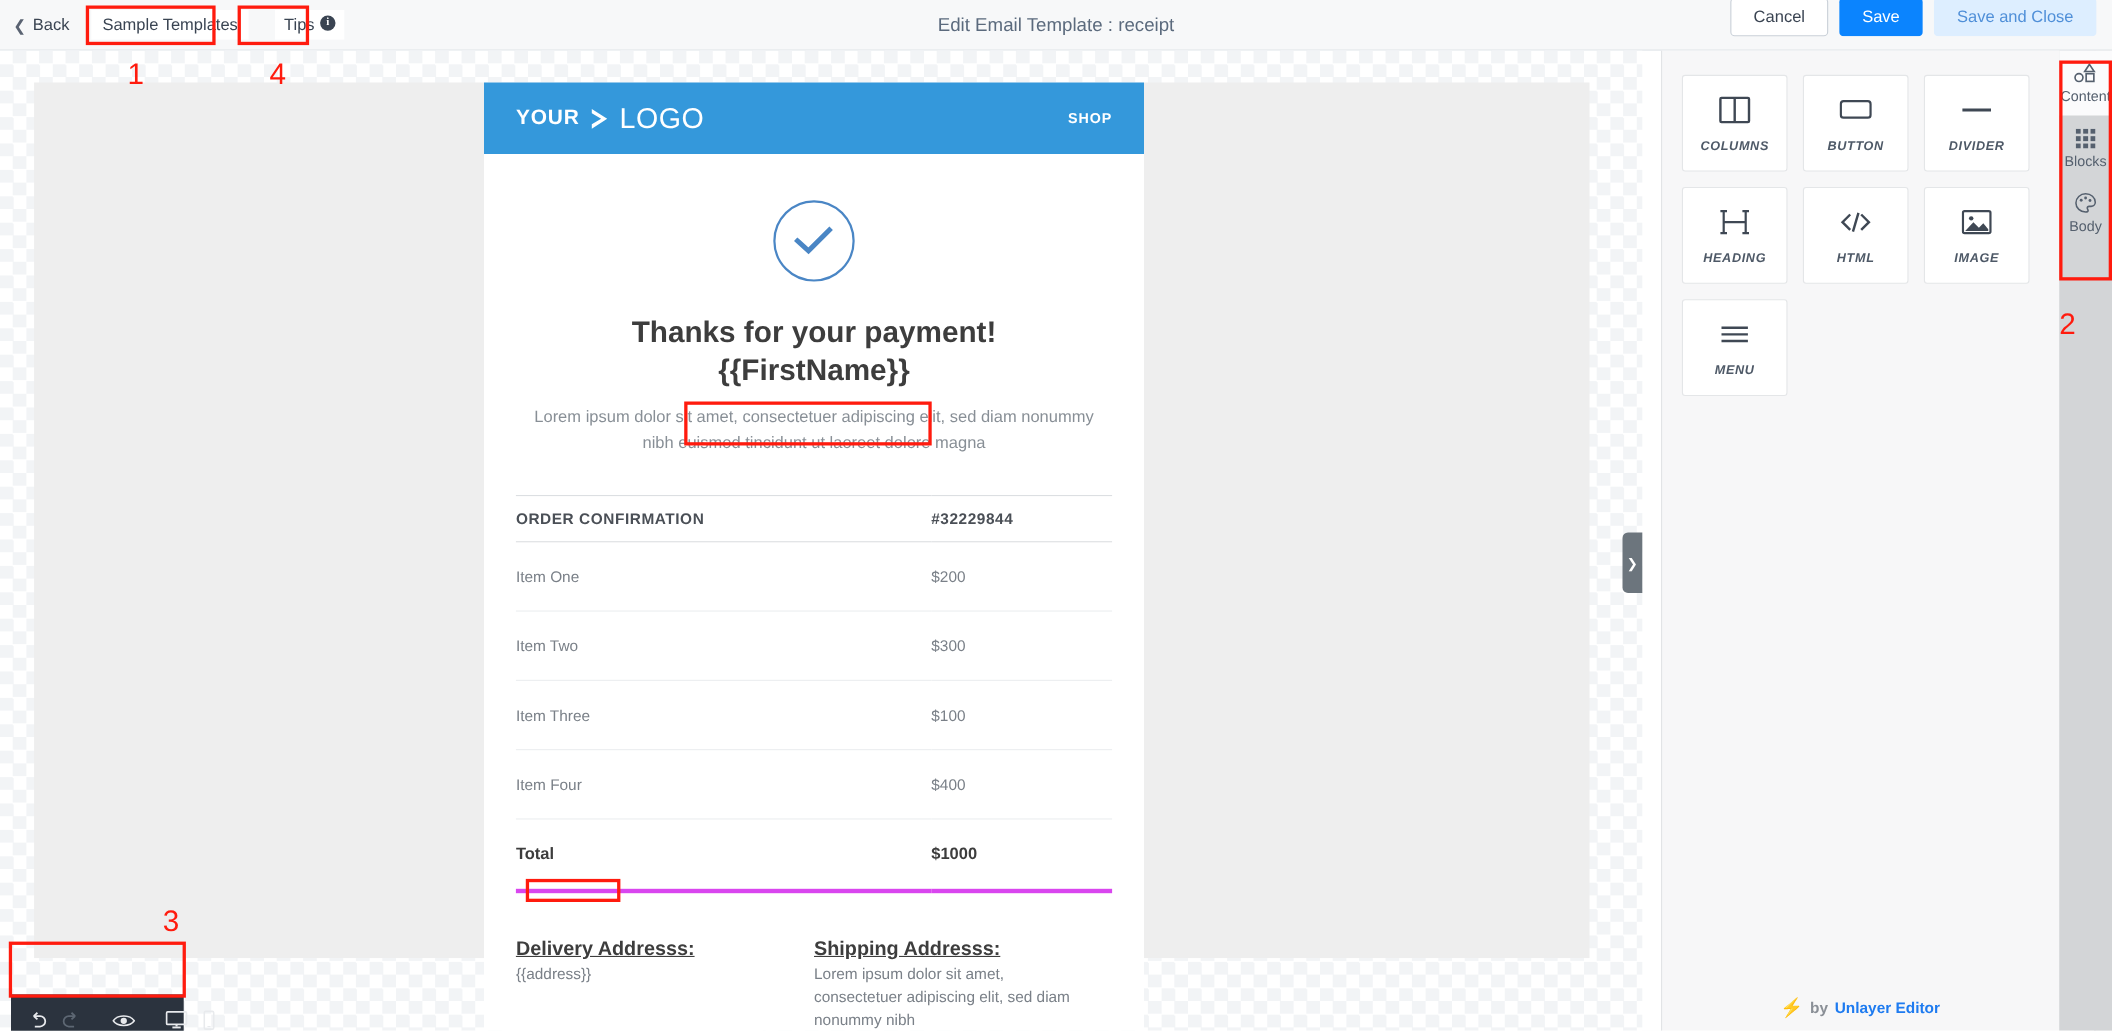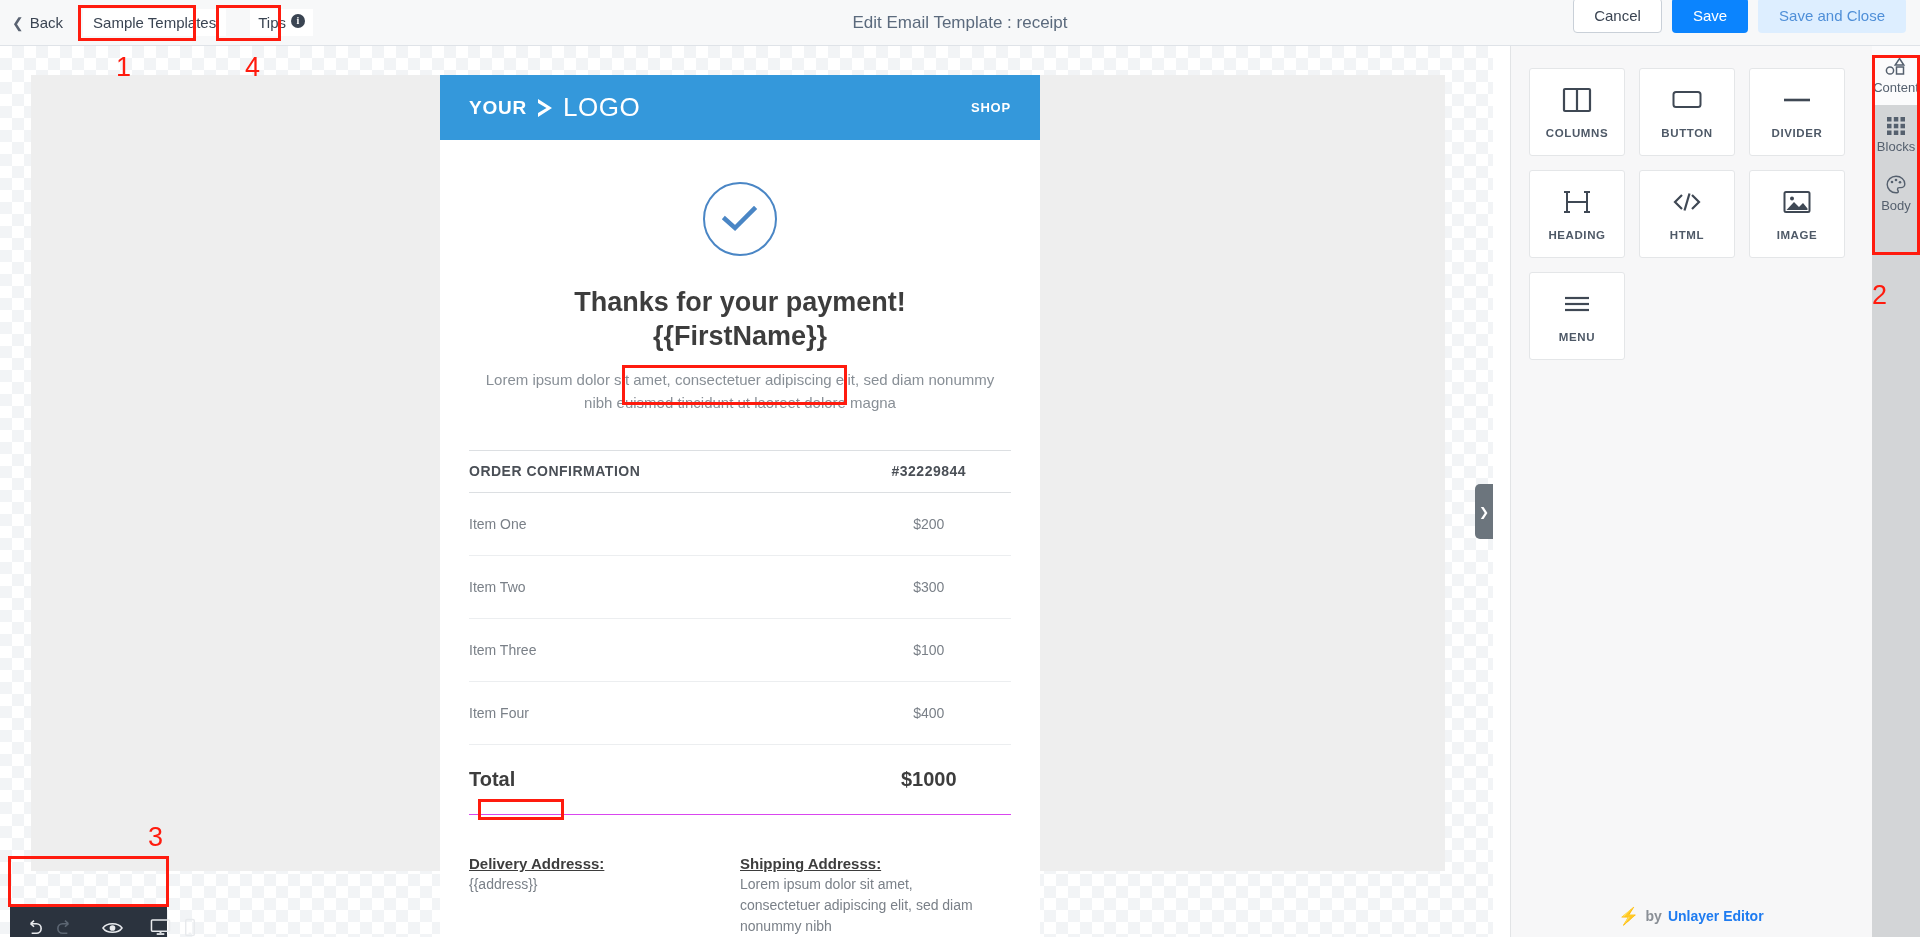--- a/index.html
+++ b/index.html
@@ -101,29 +101,29 @@
   
   .em-table { margin-top: 36px; width: 100%; border-collapse: collapse; }
   .em-table td { padding: 23px 0; font-size: 14px; color: #7a8088; }
   .em-table tr.head td {
     font-weight: bold; color: #4a4f56; font-size: 14px; letter-spacing: 0.5px;
     border-bottom: 1px solid #dcdfe2; padding-bottom: 13px;
   }
   .em-table tr.head td { border-top: 1px solid #dcdfe2; padding-top: 12px; }
   .em-table tr.item td { border-bottom: 1px solid #eceef0; }
   .em-table tr.total td {
-    font-weight: bold; color: #3d3d3d; font-size: 20px;
-    border-top: 1px solid #dcdfe2; border-bottom: 1px solid #d946ef;
-  }
-  .ta-r { text-align: center; }
+    font-weight: bold; color: #3d3d3d; font-size: 15px;
+    border-top: 1px solid #dcdfe2; border-bottom: 4px solid #d946ef;
+  }
+  .ta-r { text-align: left; }
 
   
   .em-addr { display: flex; margin-top: 40px; }
   .em-addr-col { width: 50%; padding-right: 18px; }
-  .addr-title { font-size: 15px; font-weight: bold; color: #3d3d3d; text-decoration: underline; }
+  .addr-title { font-size: 18px; font-weight: bold; color: #3d3d3d; text-decoration: underline; }
   .addr-text { font-size: 14px; color: #7a8088; line-height: 1.5; margin-top: 2px; }
   .em-footer-bar { height: 26px; background: #0093dd; margin-top: 45px; }
 
   
   #ed-scroll { position: absolute; right: 0; top: 46px; width: 16px; height: 891px; background: #f2f2f2; border-left: 1px solid #e0e0e0; }
   .sb-arrow { position: absolute; left: 0; width: 16px; height: 16px; display: flex; align-items: center; justify-content: center; color: #666; font-size: 8px; }
   #sb-thumb { position: absolute; left: 1px; top: 16px; width: 14px; height: 457px; background: #b3b3b3; border-radius: 2px; }
   #collapse-handle {
     position: absolute; right: 0px; top: 438px; width: 18px; height: 55px;
     background: #6c757d; border-radius: 5px 0 0 5px;
@@ -138,21 +138,21 @@
   }
   .bt-grp { display: flex; align-items: center; height: 100%; padding: 0 9px; }
   .bt-sep { width: 1px; height: 30px; background: #4a5461; }
   .bt-ico { width: 30px; height: 30px; display: flex; align-items: center; justify-content: center; cursor: pointer; }
 
   
   #right-panel {
     position: absolute; left: 1510px; top: 46px; width: 362px; height: 891px;
     background: #f7f7f8; border-left: 1px solid #e2e4e6;
   }
-  #tiles { padding: 22px 1px 0 18px; display: flex; flex-wrap: wrap; gap: 14px; }
+  #tiles { padding: 22px 1px 0 18px; display: flex; flex-wrap: wrap; gap: 14px; font-style: italic; }
   .tile {
     width: 96px; height: 88px; background: #fff; border: 1px solid #e4e6e8; border-radius: 3px;
     display: flex; flex-direction: column; align-items: center; justify-content: center; gap: 12px;
     cursor: pointer;
   }
   .tile-label { font-size: 11.5px; font-weight: bold; color: #4e5967; letter-spacing: 0.6px; }
   .tile-ico { height: 30px; display: flex; align-items: center; justify-content: center; color: #4e5967; }
 
   
   #credit {

